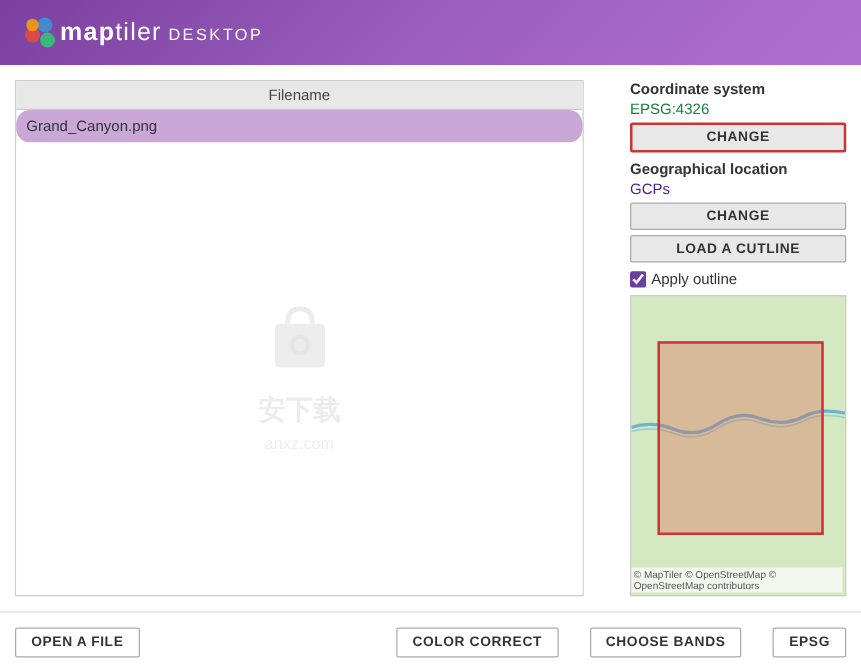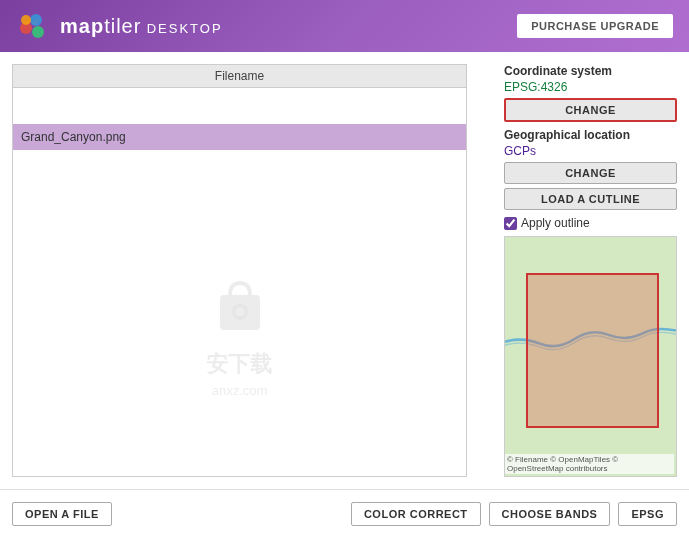--- a/index.html
+++ b/index.html
@@ -17,21 +17,21 @@
       background: linear-gradient(135deg, #7b3fa0 0%, #9b5fc0 50%, #b06fd0 100%);
       height: 52px;
       display: flex;
       align-items: center;
       padding: 0 16px;
       justify-content: space-between;
     }
     #logo-area {
       display: flex;
       align-items: center;
-      gap: 12px;
+      gap: 0;
     }
     #logo-icon {
       width: 32px;
       height: 32px;
     }
     #logo-text {
       color: white;
       font-size: 20px;
       font-weight: 300;
       letter-spacing: 1px;
@@ -66,35 +66,35 @@
       gap: 12px;
       background: white;
     }
 
     
     #left-panel {
       flex: 1;
       display: flex;
       flex-direction: column;
       border: 1px solid #ccc;
-      gap: 36px;
     }
     #file-table-header {
       background: #e8e8e8;
       border-bottom: 1px solid #ccc;
       padding: 4px 8px;
       text-align: center;
       font-size: 12px;
       color: #444;
     }
     #file-row {
       background: #c9a8d8;
       padding: 6px 8px;
       color: #333;
       font-size: 12px;
+      border-radius: 11px;
     }
     #file-preview-area {
       flex: 1;
       display: flex;
       align-items: center;
       justify-content: center;
       position: relative;
       overflow: hidden;
       background: white;
     }
@@ -227,21 +227,21 @@
     }
 
     
     #action-bar {
       height: 48px;
       background: white;
       border-top: 1px solid #ddd;
       display: flex;
       align-items: center;
       padding: 0 12px;
-      gap: 8px;
+      gap: 25px;
       justify-content: space-between;
     }
     .bar-btn {
       background: white;
       border: 1px solid #aaa;
       color: #333;
       padding: 5px 12px;
       font-size: 11px;
       font-weight: 600;
       letter-spacing: 0.5px;
@@ -262,21 +262,20 @@
       <circle cx="10" cy="18" r="6" fill="#e74c3c" opacity="0.85"></circle>
       <circle cx="20" cy="10" r="6" fill="#3498db" opacity="0.85"></circle>
       <circle cx="22" cy="22" r="6" fill="#2ecc71" opacity="0.85"></circle>
       <circle cx="10" cy="10" r="5" fill="#f39c12" opacity="0.9"></circle>
     </svg>
     <div>
       <span id="logo-text"><span>map</span><span style="font-weight:300">tiler</span></span>
       <span id="logo-desktop">DESKTOP</span>
     </div>
   </div>
-  <button id="purchase-btn">PURCHASE UPGRADE</button>
 </div>
 
 <div id="main">
 
   <div id="left-panel">
     <div id="file-table-header">Filename</div>
     <div id="file-row">Grand_Canyon.png</div>
     <div id="file-preview-area">
       <div id="watermark-bag">
         <svg viewBox="0 0 80 80" xmlns="http://www.w3.org/2000/svg">
@@ -310,21 +309,21 @@
     </div>
 
     <div id="map-preview">
       <svg width="100%" height="100%" viewBox="0 0 198 130" xmlns="http://www.w3.org/2000/svg" style="position:absolute;top:0;left:0;">
         <rect width="198" height="130" fill="#d4e8c2"></rect>
 
         <path d="M0 48 Q20 42 40 50 Q60 58 80 45 Q100 32 120 40 Q140 48 160 38 Q175 30 198 35" fill="none" stroke="#6ab4d4" stroke-width="3"></path>
         <path d="M0 52 Q20 46 40 54 Q60 62 80 49 Q100 36 120 44 Q140 52 160 42 Q175 34 198 39" fill="none" stroke="#6ab4d4" stroke-width="1.5" opacity="0.5"></path>
       </svg>
       <div id="map-overlay-rect"></div>
-      <div id="map-attribution">© Filename © OpenMapTiles © OpenStreetMap contributors</div>
+      <div id="map-attribution">© MapTiler © OpenStreetMap © OpenStreetMap contributors</div>
     </div>
   </div>
 </div>
 
 <div id="action-bar">
   <button class="bar-btn">OPEN A FILE</button>
   <div id="spacer"></div>
   <button class="bar-btn">COLOR CORRECT</button>
   <button class="bar-btn">CHOOSE BANDS</button>
   <button class="bar-btn">EPSG</button>

